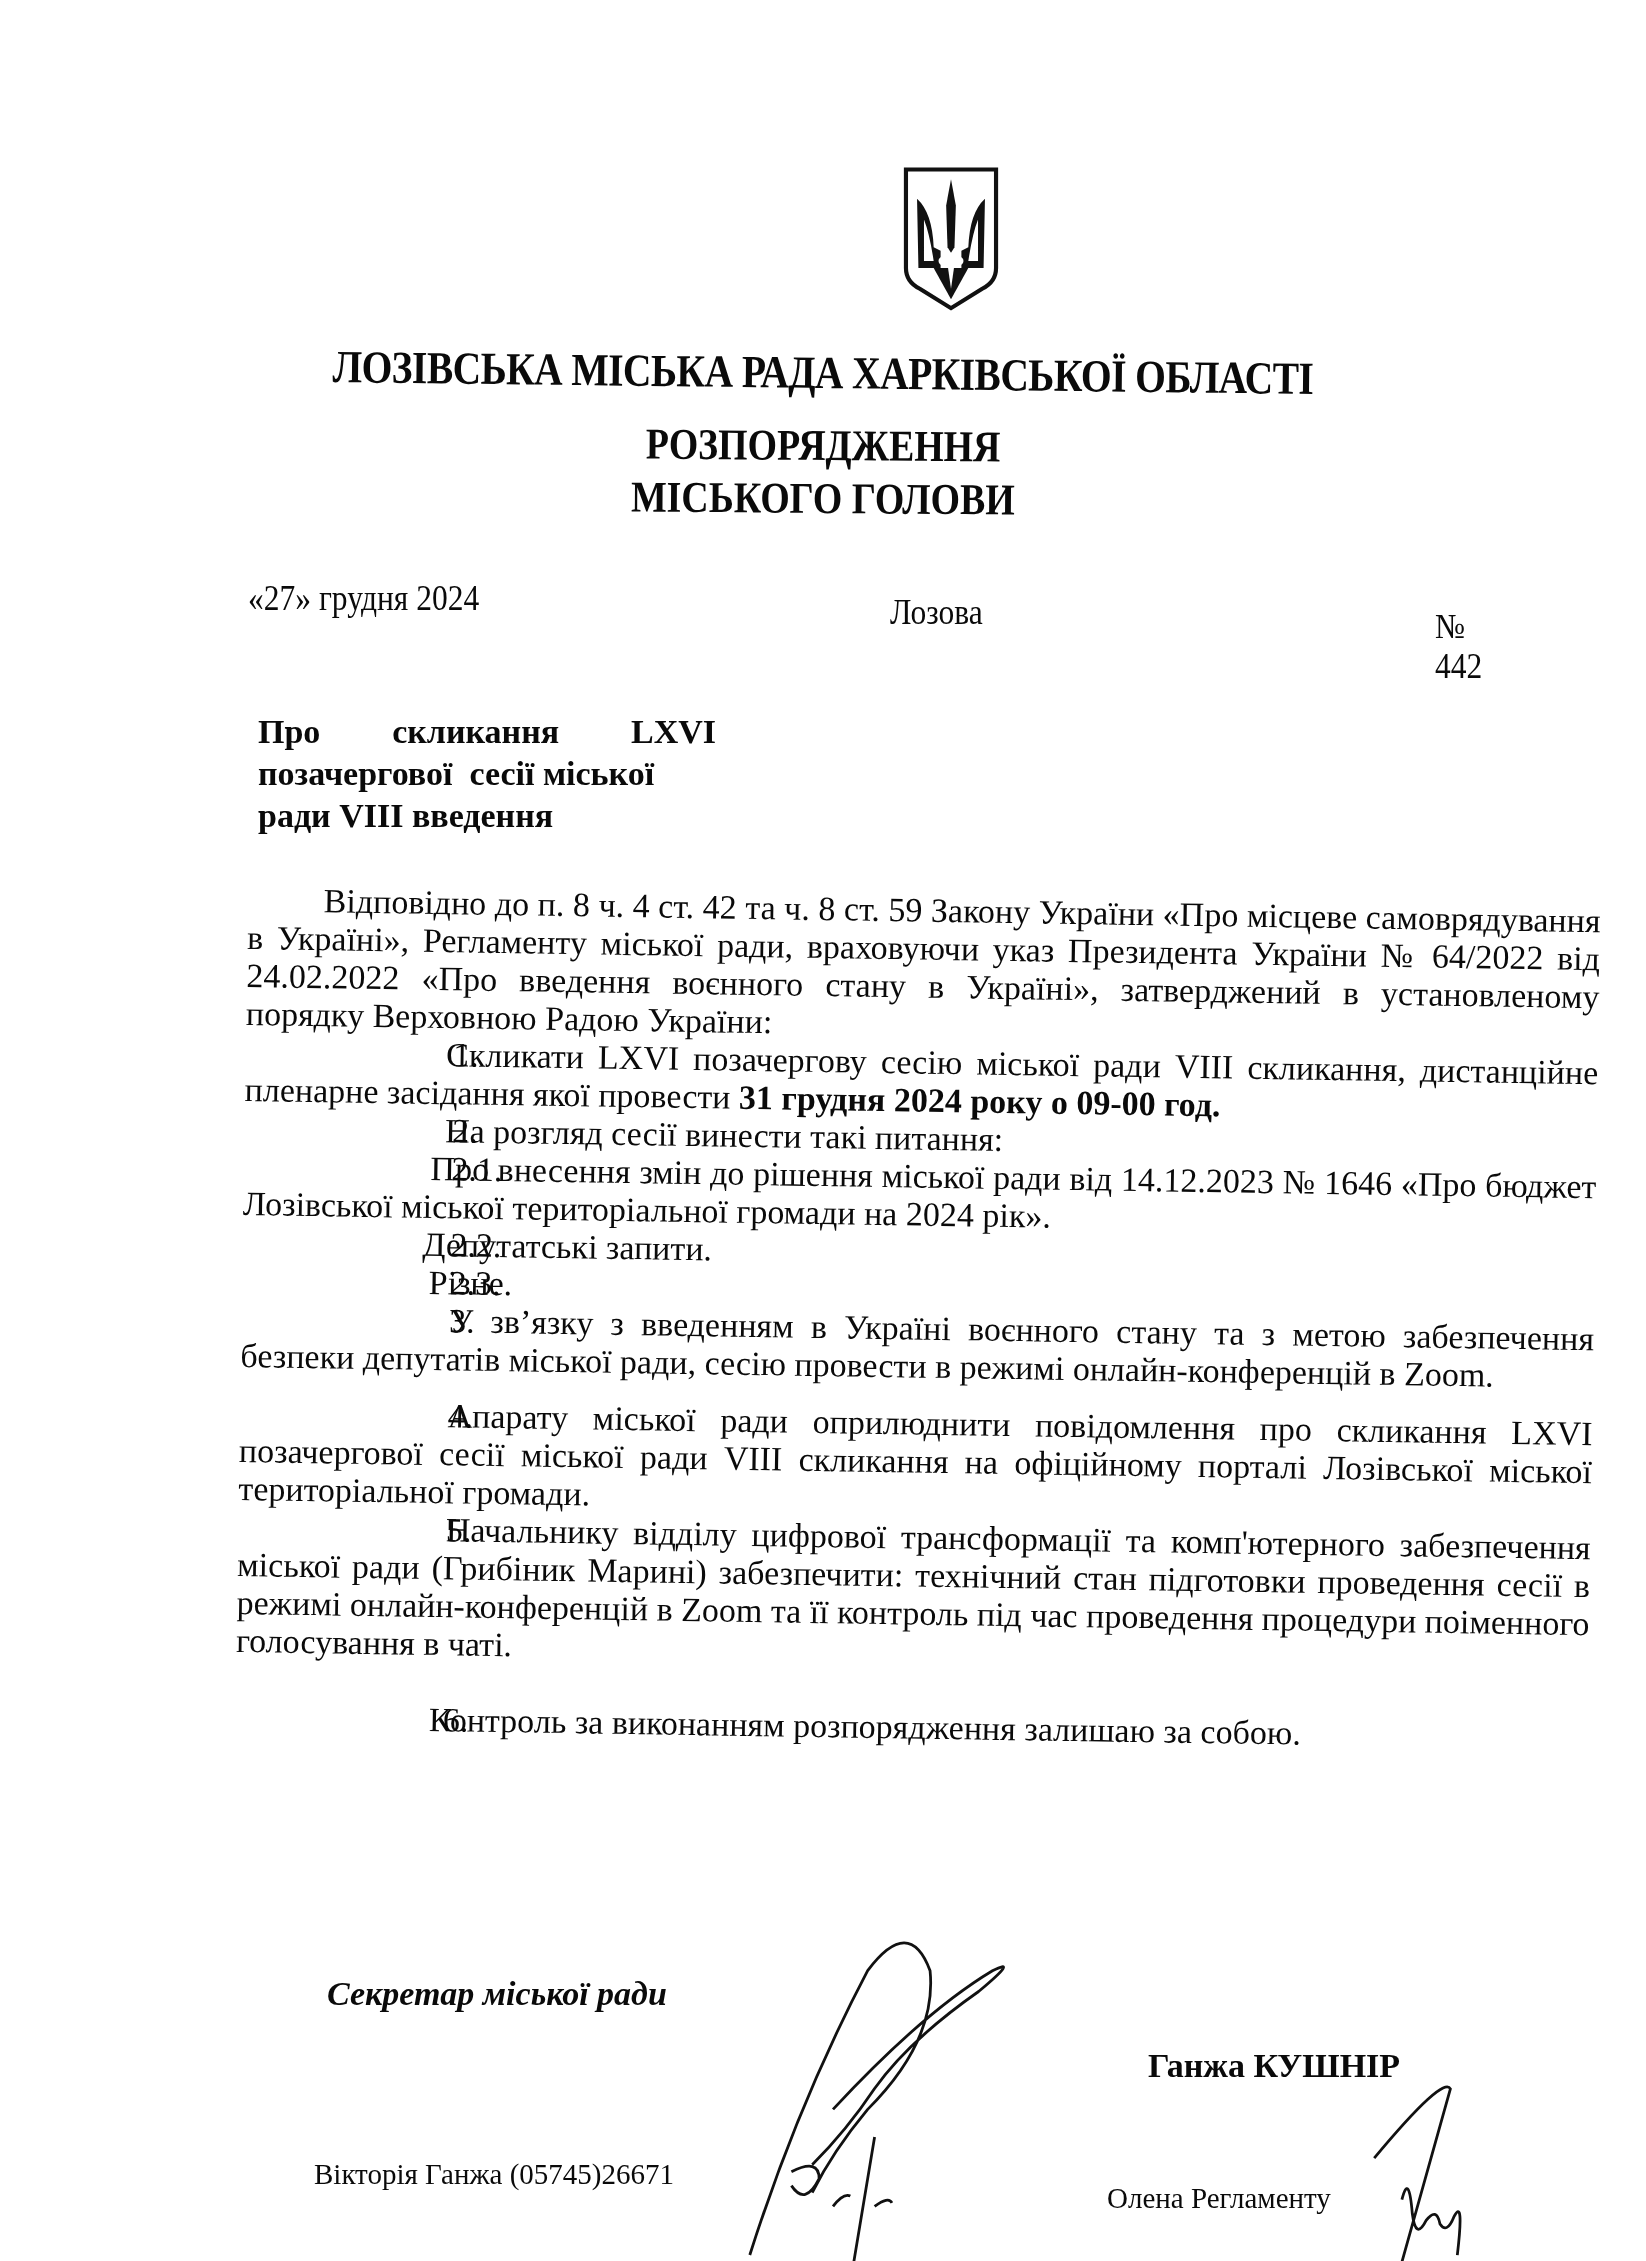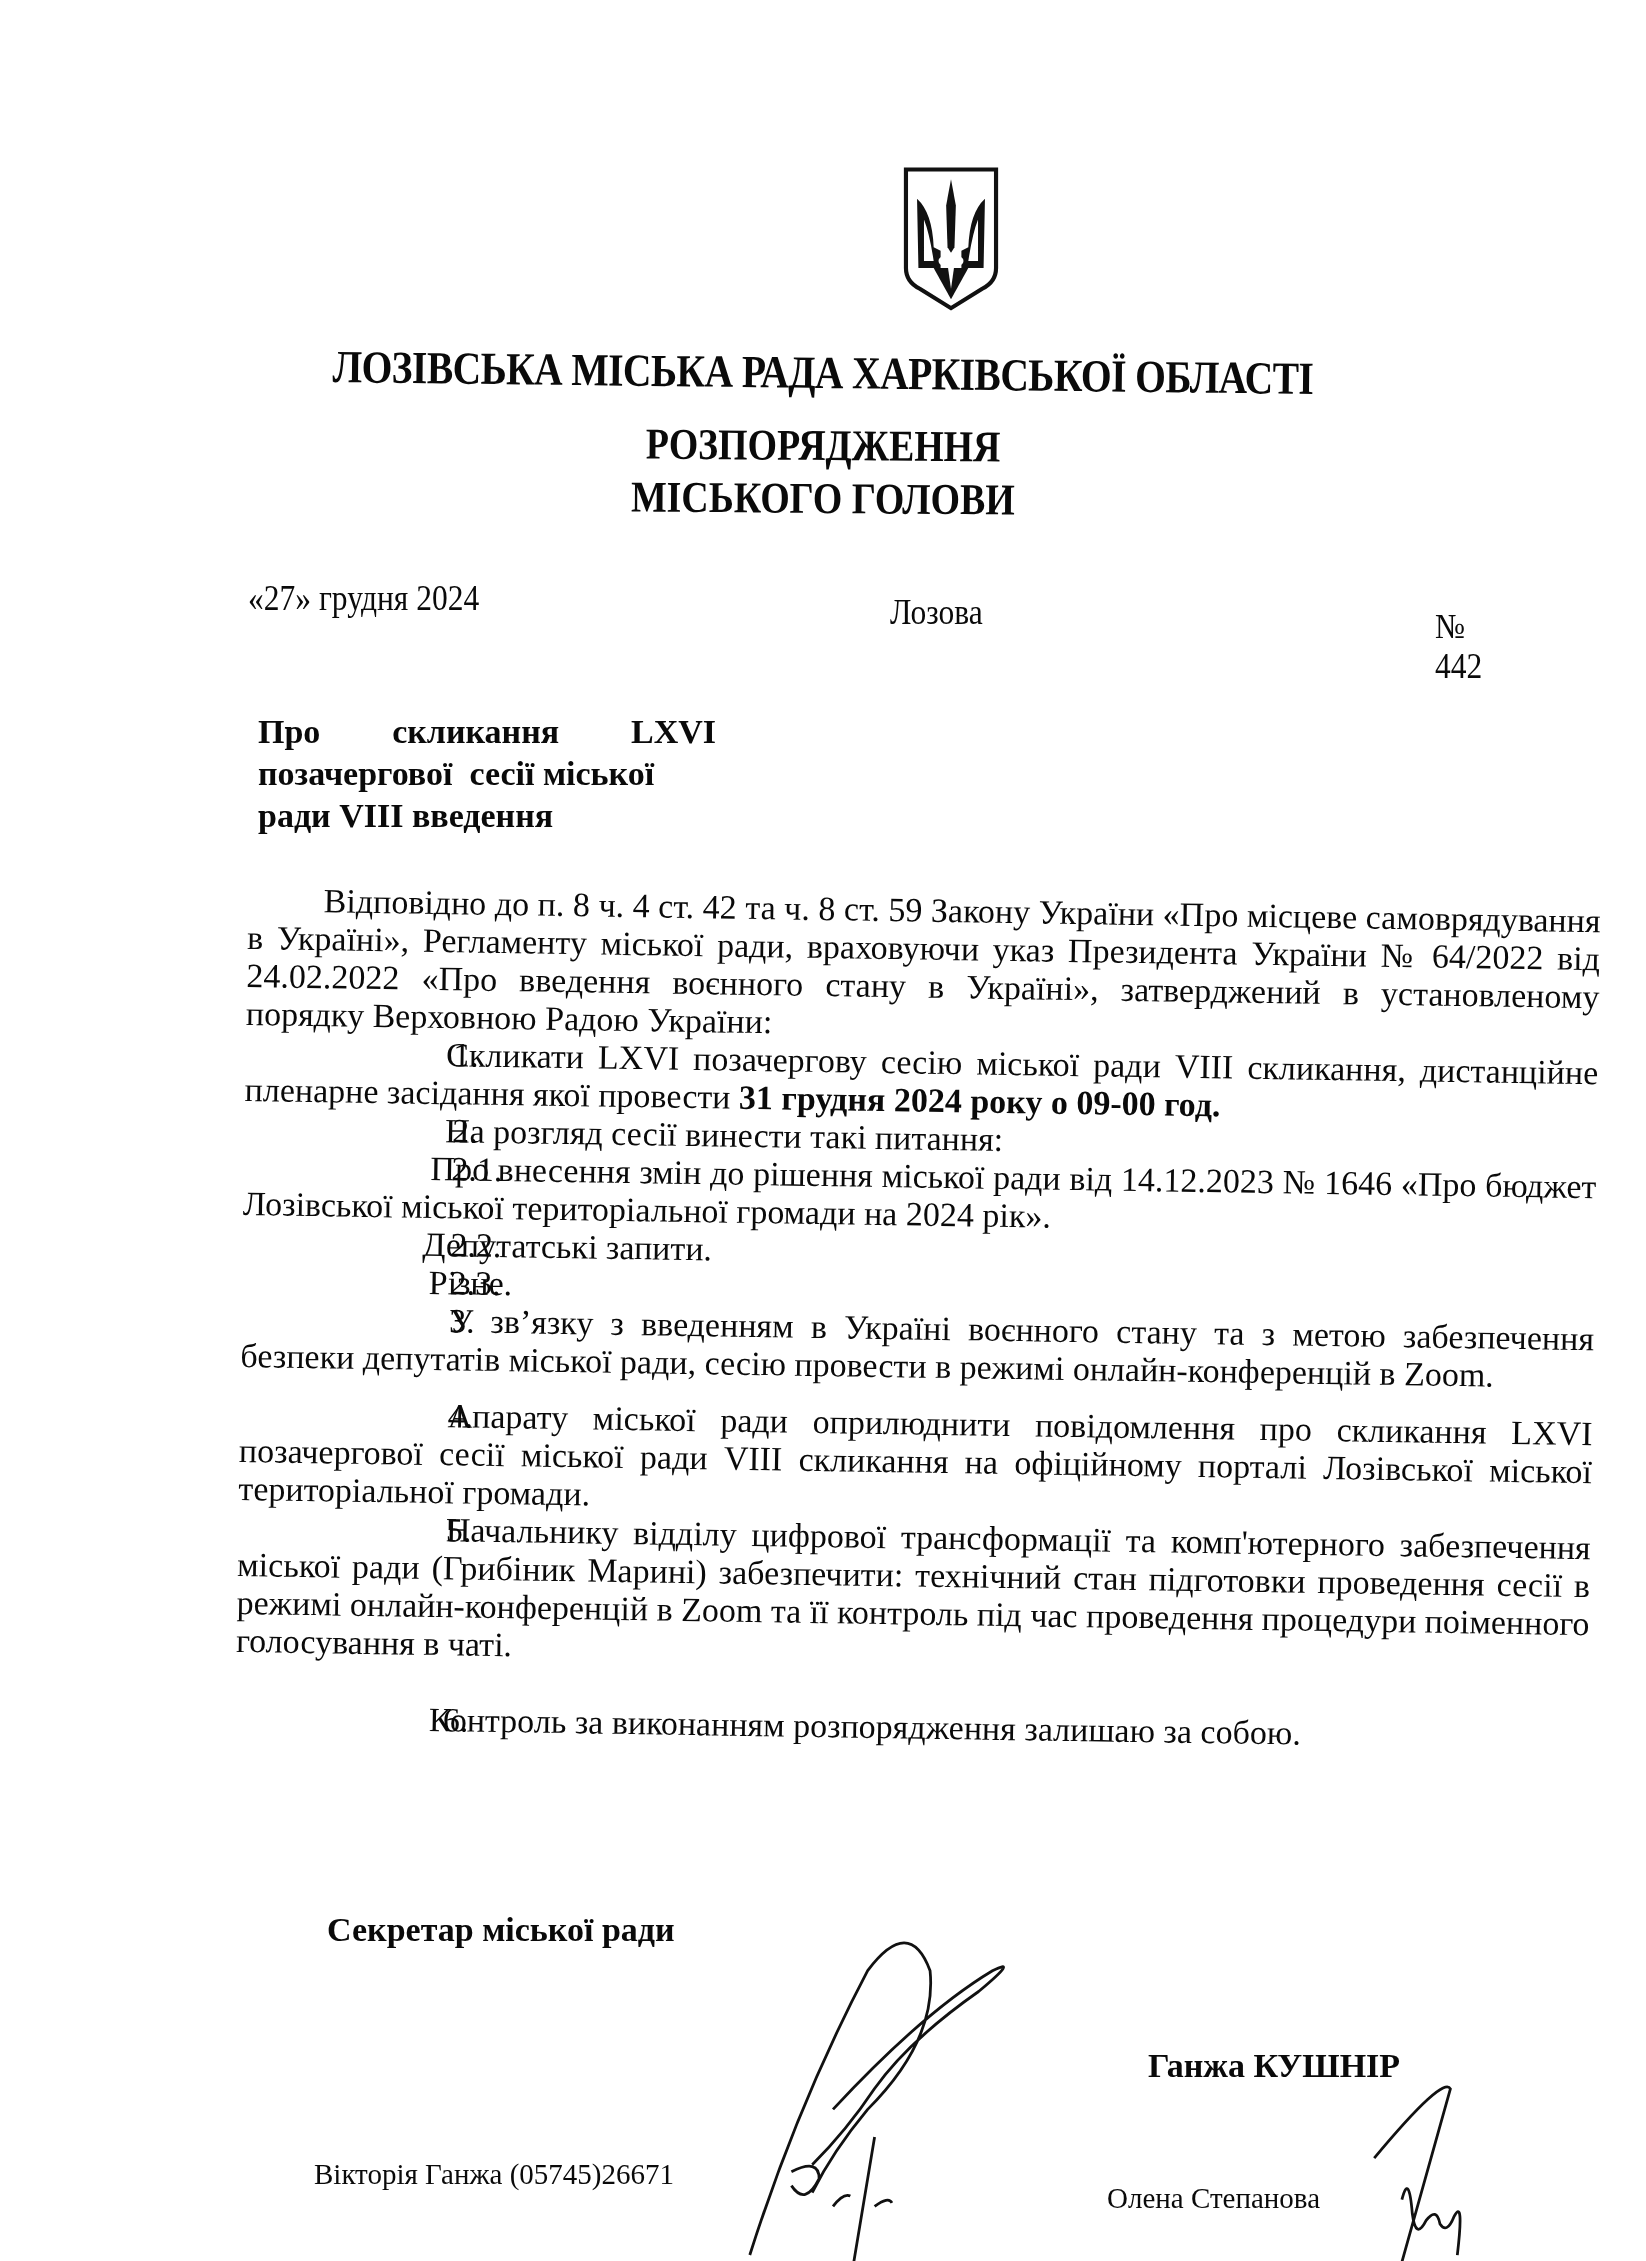--- a/index.html
+++ b/index.html
@@ -93,24 +93,24 @@
 
     <p class="p" style="text-indent:104px;">
       <span class="num" style="width:104px">5.</span><span>Начальнику відділу цифрової трансформації та комп'ютерного забезпечення міської ради (Грибіник Марині) забезпечити: технічний стан підготовки проведення сесії в режимі онлайн-конференцій в Zoom та її контроль під час проведення процедури поіменного голосування в чаті.</span>
     </p>
 
     <p class="p" style="text-indent:104px; margin-top:38px;">
       <span class="num" style="width:90px">6.</span><span>Контроль за виконанням розпорядження залишаю за собою.</span>
     </p>
   </div>
 
-  <div class="abs sig bold" style="left:327px; top:1911px;">Секретар міської ради</div>
+  <div class="abs sig bold" style="left:327px; top:1975px;font-style:italic;">Секретар міської ради</div>
   <div class="abs sig bold" style="left:1148px; top:2047px;">Ганжа КУШНІР</div>
   <div class="abs" style="left:314px; top:2158px; font-size:29px;">Вікторія Ганжа (05745)26671</div>
-  <div class="abs" style="left:1107px; top:2182px; font-size:29px;">Олена Степанова</div>
+  <div class="abs" style="left:1107px; top:2182px; font-size:29px;">Олена Регламенту</div>
 
   <svg class="scrawl" style="left:729px; top:1929px;" width="416" height="333" viewBox="0 0 600 480">
     <path d="M30 470 Q100 250 200 60 Q260 -20 290 60 Q300 160 200 260 Q150 320 120 380 M150 260 Q280 120 380 60 Q420 40 360 90 Q260 160 210 230 Q170 290 120 340 M90 350 Q130 330 130 360 Q110 400 90 370 M150 400 Q165 380 175 385 M210 300 L180 480 M210 400 Q230 385 235 395" fill="none" stroke="#111" stroke-width="4"></path>
   </svg>
 
   <svg class="scrawl" style="left:1360px; top:2075px;" width="160" height="187" viewBox="0 0 230 270">
     <path d="M20 120 Q120 0 130 20 Q110 90 60 270 M60 180 Q70 140 75 200 Q80 240 95 210 Q110 190 115 215 Q125 230 135 205 Q150 175 140 260" fill="none" stroke="#111" stroke-width="4"></path>
   </svg>
 </div>
 

